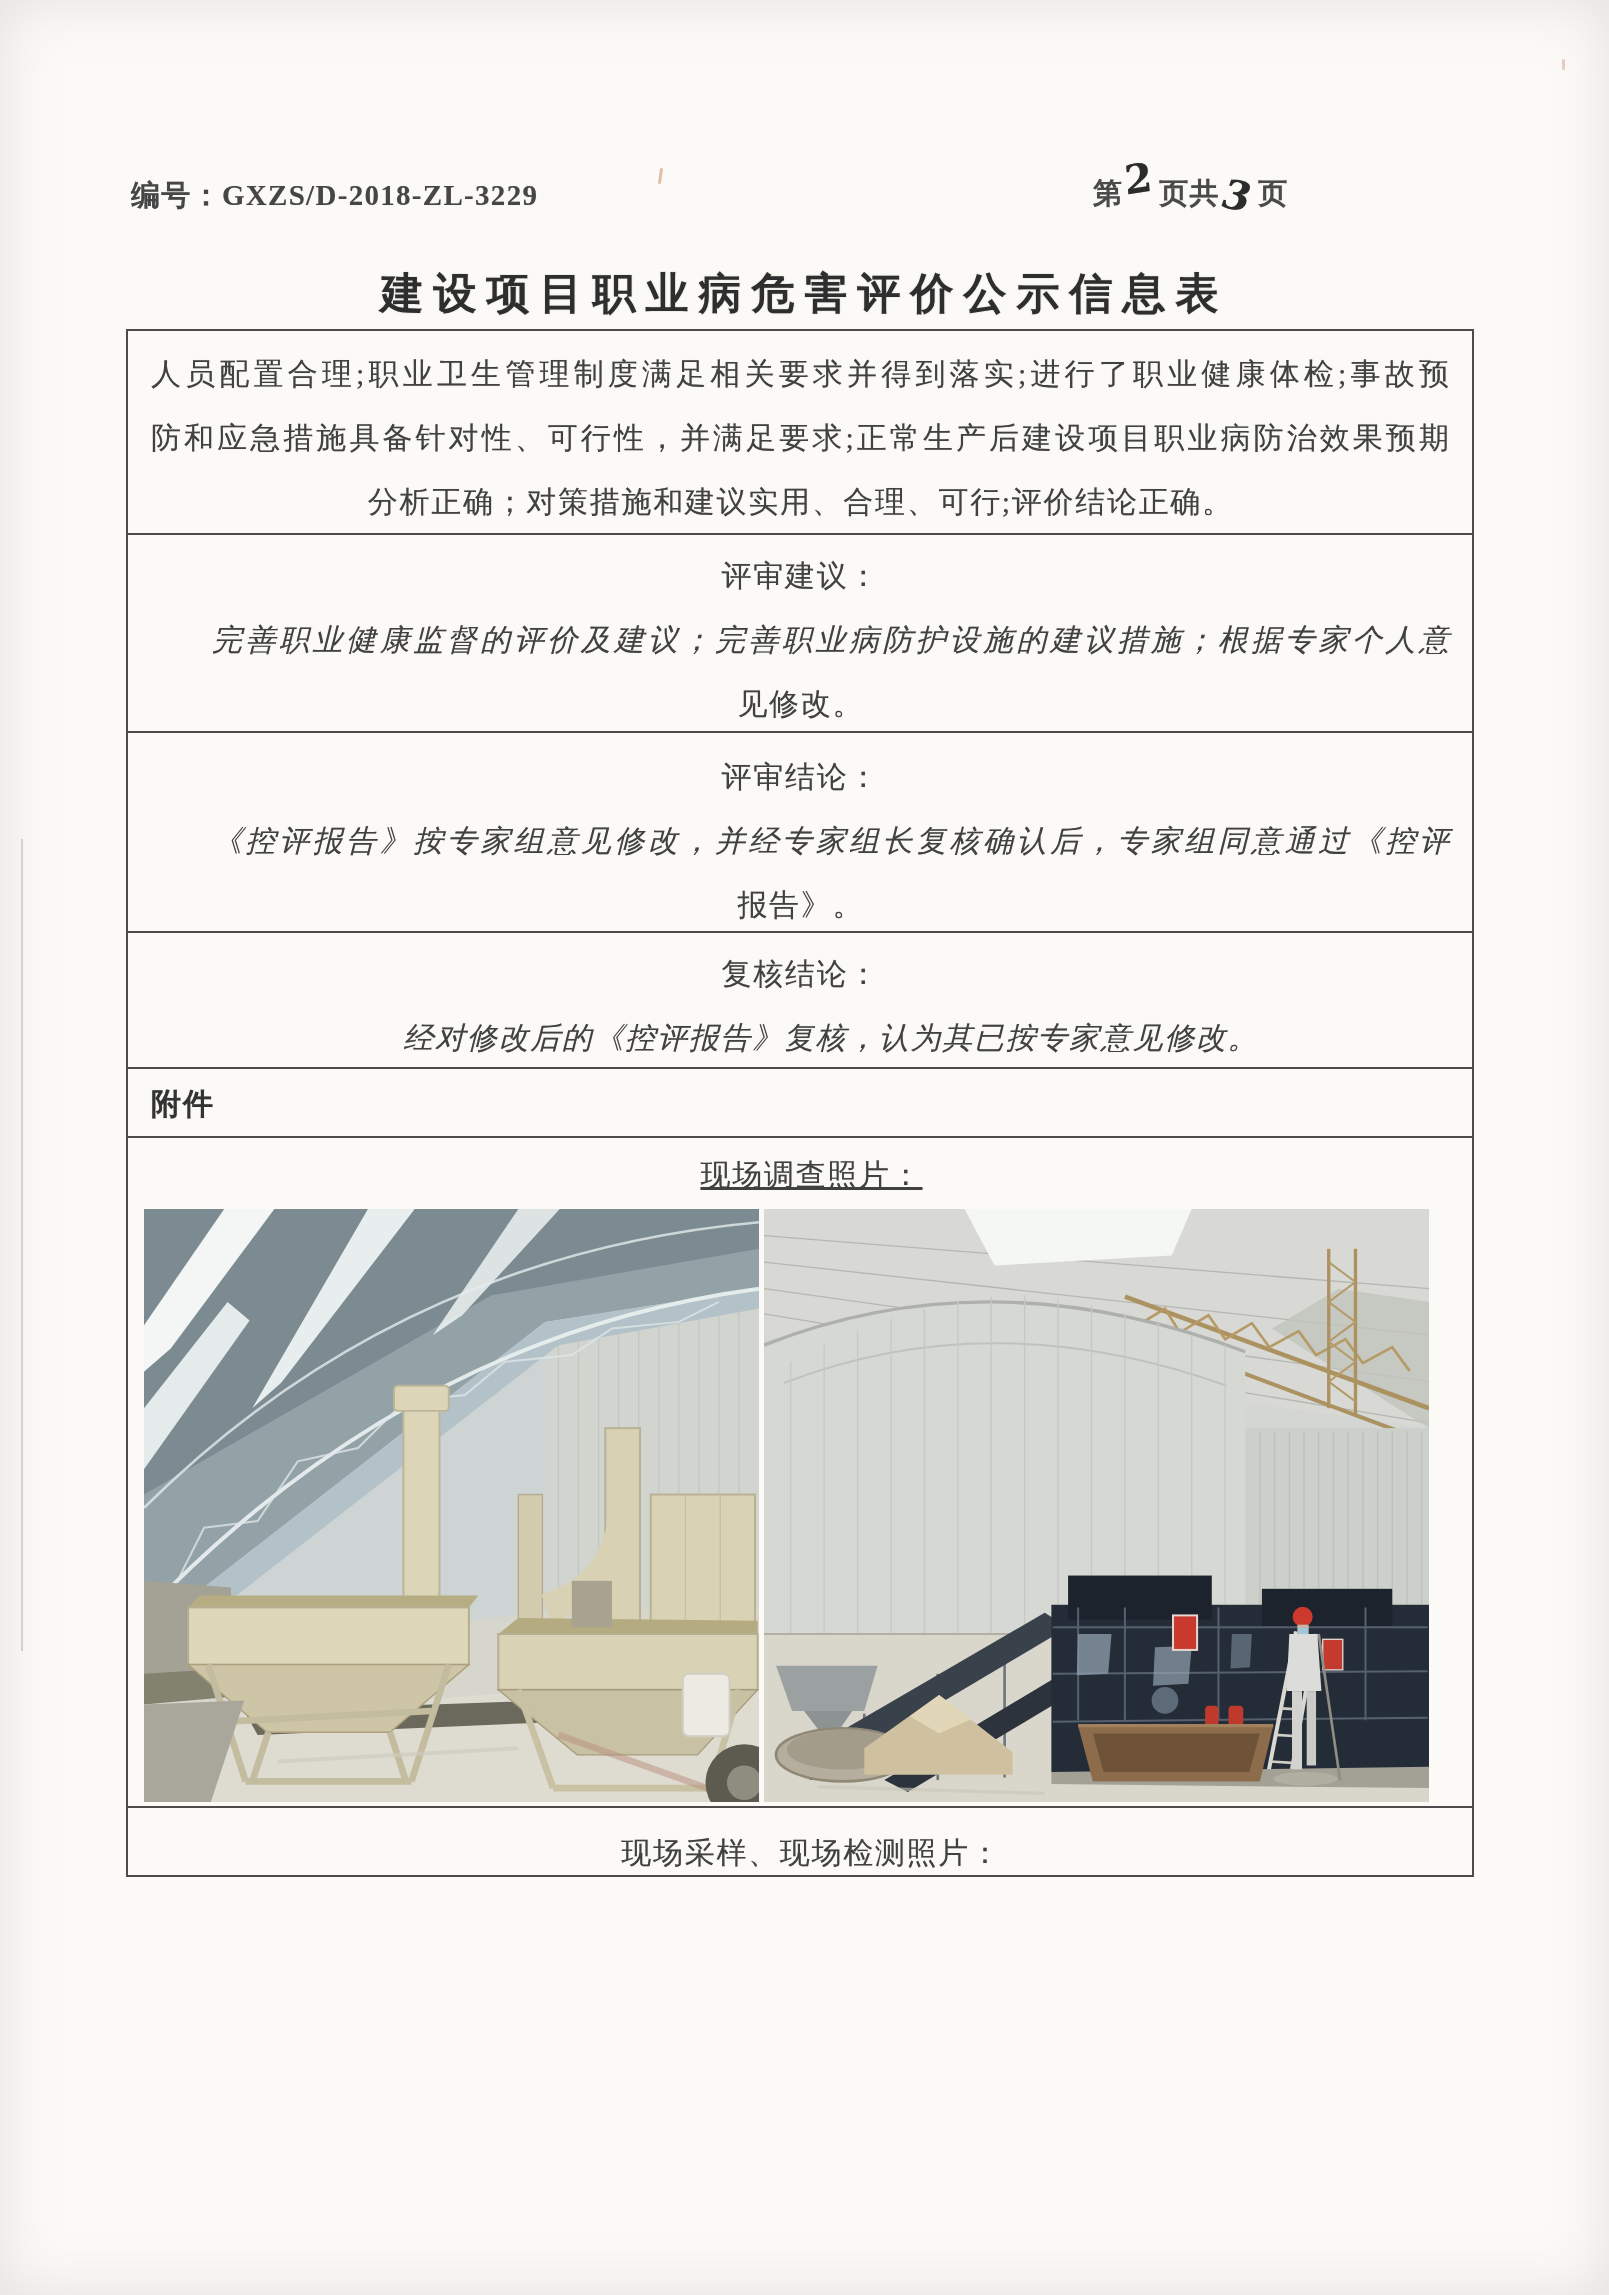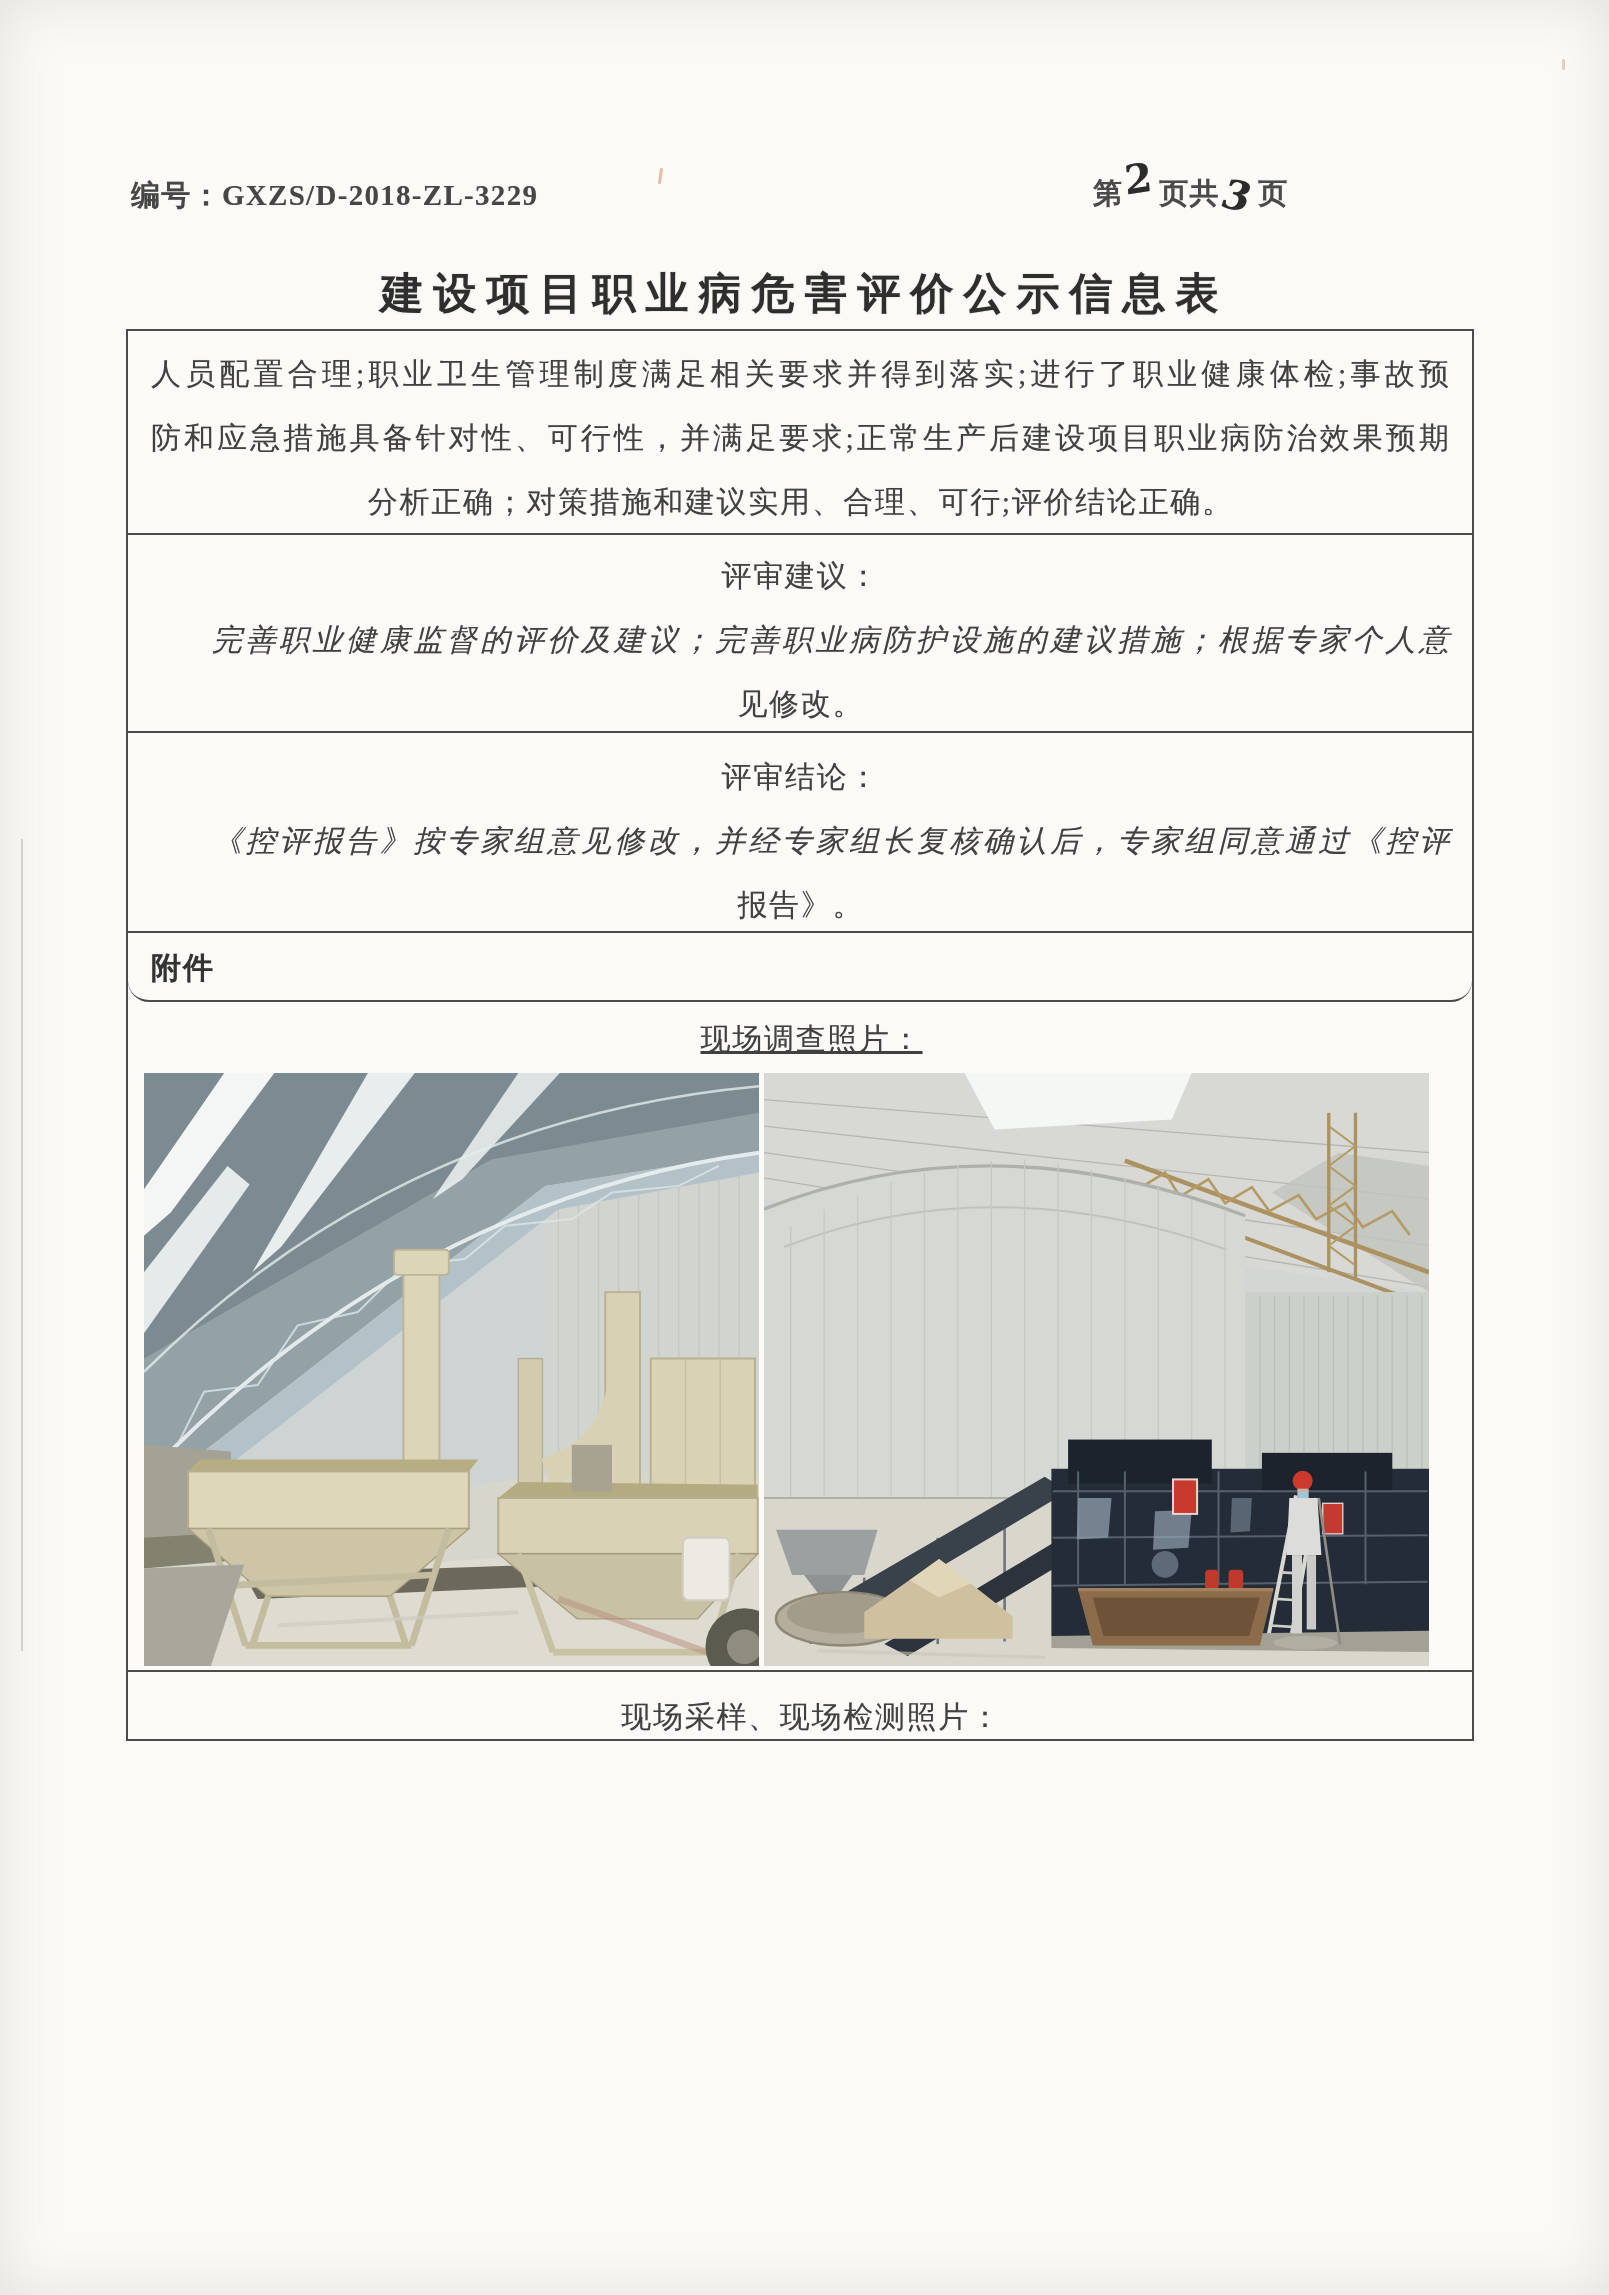--- a/index.html
+++ b/index.html
@@ -40,21 +40,21 @@
   .row{box-sizing:border-box;border-bottom:2px solid #4c4c4c;position:relative;}
   .row:last-child{border-bottom:none;border-radius:31px;}
   .cn{font-size:30px;color:#414141;letter-spacing:1.7px;text-shadow:0 0 0.7px rgba(65,65,65,.35);text-align:center;}
   .line{line-height:64px;}
   .line-fill{text-align:justify;text-align-last:justify;}
   .indent{text-indent:61px;font-style:italic;}
   .row-summary{height:204px;padding:10.7px 21.4px 0 23px;}
   .row-suggest{height:198px;padding:9.4px 21.4px 0 23px;}
   .row-conclusion{height:200px;padding:12px 21.4px 0 23px;}
   .row-recheck{height:136px;padding:9.4px 21.4px 0 23px;}
-  .row-attach{height:69px;padding:10.7px 21.4px 0 23px;border-radius:21px;}
+  .row-attach{height:69px;padding:10.7px 21.4px 0 23px;}
   .row-attach .label{font-family:"Liberation Sans",sans-serif;font-weight:700;font-size:30px;color:#333;letter-spacing:2px;line-height:48px;text-shadow:0 0 0.7px rgba(50,50,50,.4);}
   .row-photos{height:670px;padding:13.4px 0 0 0;}
   .row-photos .cell-label{padding-left:23px;line-height:47px;text-decoration:underline;}
   .row-sampling{height:67px;padding:13.4px 0 0 23px;}
   .photo-strip{margin:10.7px 0 0 16px;display:flex;gap:4.7px;}
   .photo{display:block;background:#ccd2d1;}
   .photo-left{width:615px;height:593px;}
   .photo-right{width:665px;height:593px;}
 </style>
 </head>
@@ -86,20 +86,24 @@
       <div class="cn line line-fill indent">完善职业健康监督的评价及建议；完善职业病防护设施的建议措施；根据专家个人意</div>
       <div class="cn line">见修改。</div>
     </div>
 
     <div class="row row-conclusion">
       <div class="cn line">评审结论：</div>
       <div class="cn line line-fill indent">《控评报告》按专家组意见修改，并经专家组长复核确认后，专家组同意通过《控评</div>
       <div class="cn line">报告》。</div>
     </div>
 
+    <div class="row row-recheck">
+      <div class="cn line">复核结论：</div>
+      <div class="cn line indent">经对修改后的《控评报告》复核，认为其已按专家意见修改。</div>
+    </div>
 
     <div class="row row-attach">
       <div class="label">附件</div>
     </div>
 
     <div class="row row-photos">
       <div class="cn cell-label">现场调查照片：</div>
       <div class="photo-strip">
 
         <svg class="photo photo-left" viewBox="0 0 920 893" preserveAspectRatio="none" xmlns="http://www.w3.org/2000/svg">

